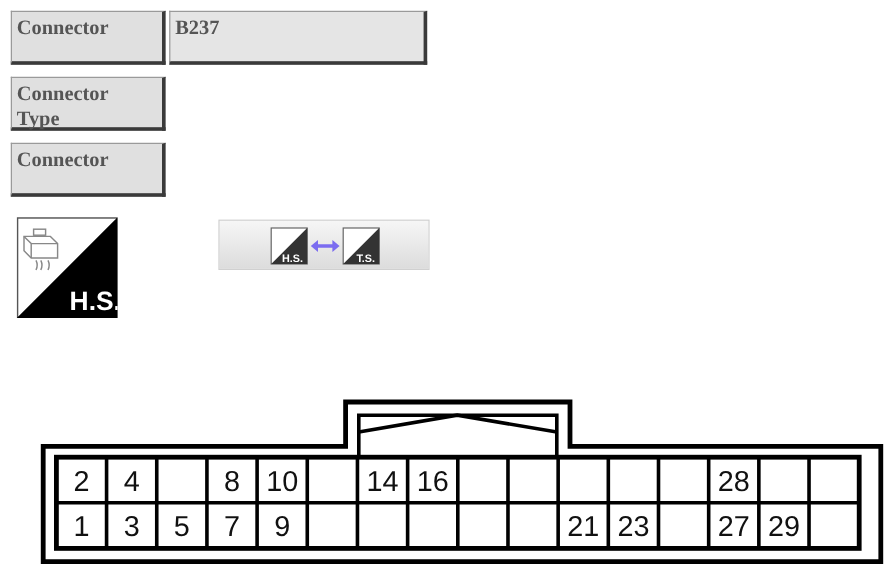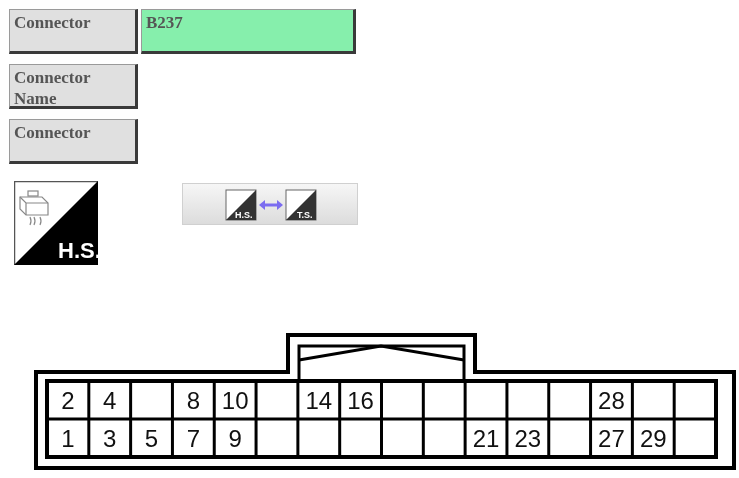--- a/index.html
+++ b/index.html
@@ -8,21 +8,21 @@
   .info-row { position:absolute; left:0; width:347px; height:51px; }
   .label-cell, .value-cell {
     position:absolute; top:0; height:45px; box-sizing:border-box;
     border-style:solid; border-width:1px 3px 3px 1px;
     border-color:#9a9a9a #3a3a3a #3a3a3a #9a9a9a;
     font-weight:bold; color:#555555; font-size:17px; line-height:21px;
     padding:2px 4px;
     font-family:Liberation Serif, serif;
   }
   .label-cell { left:0; width:129px; background:#e0e0e0; }
-  .value-cell { left:132px; width:215px; background:#86efac; }
+  .value-cell { left:132px; width:215px; background:#e5e5e5; }
   .hs-icon { position:absolute; left:14px; top:181px; width:84px; height:84px; }
   .switch-btn {
     position:absolute; left:182px; top:183px; width:176px; height:42px;
     background:linear-gradient(#f6f6f6, #dcdcdc); border:1px solid #d0d0d0; box-sizing:border-box;
   }
   .connector { position:absolute; left:0; top:0; width:739px; height:478px; }
   .pin-label { font-family:"Liberation Sans", sans-serif; font-size:24px; fill:#111; }
 </style>
 </head>
 <body>
@@ -30,21 +30,21 @@
 <div class="info-table">
   <div class="info-row" style="top:0px;">
     <div class="label-cell">
       <div>Connector</div>
     </div>
     <div class="value-cell">B237</div>
   </div>
   <div class="info-row" style="top:55px;">
     <div class="label-cell">
       <div>Connector</div>
-      <div>Name</div>
+      <div>Type</div>
     </div>
   </div>
   <div class="info-row" style="top:110px;">
     <div class="label-cell">
       <div>Connector</div>
     </div>
   </div>
 </div>
 
 <svg class="hs-icon" viewBox="0 0 84 84">

